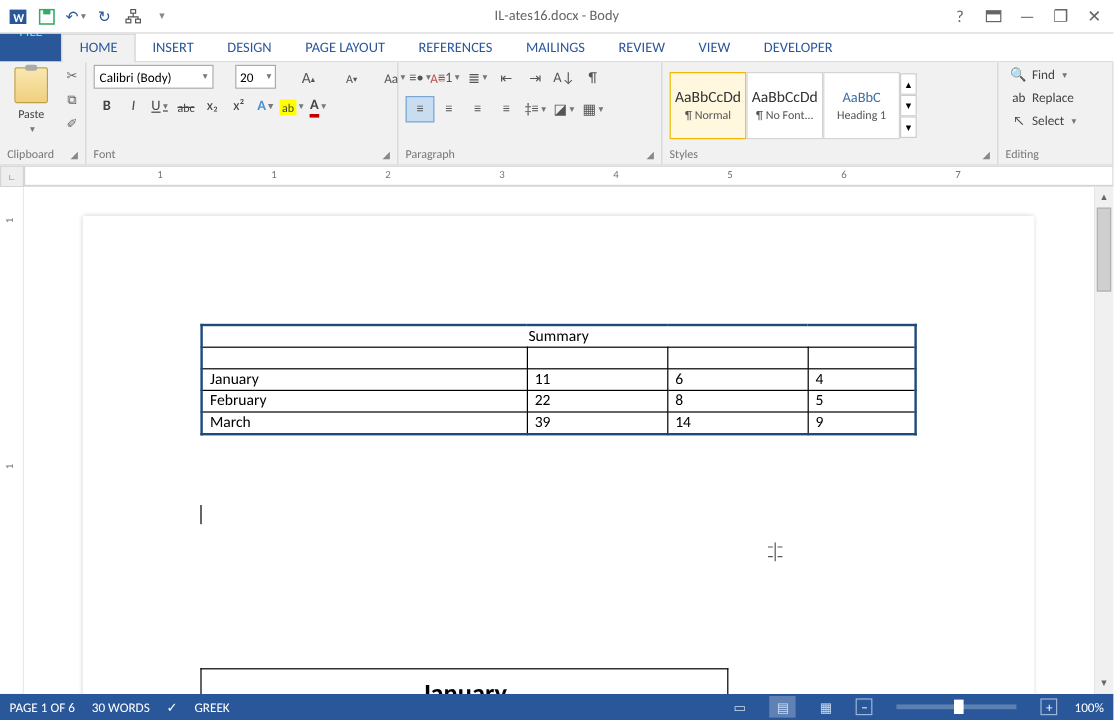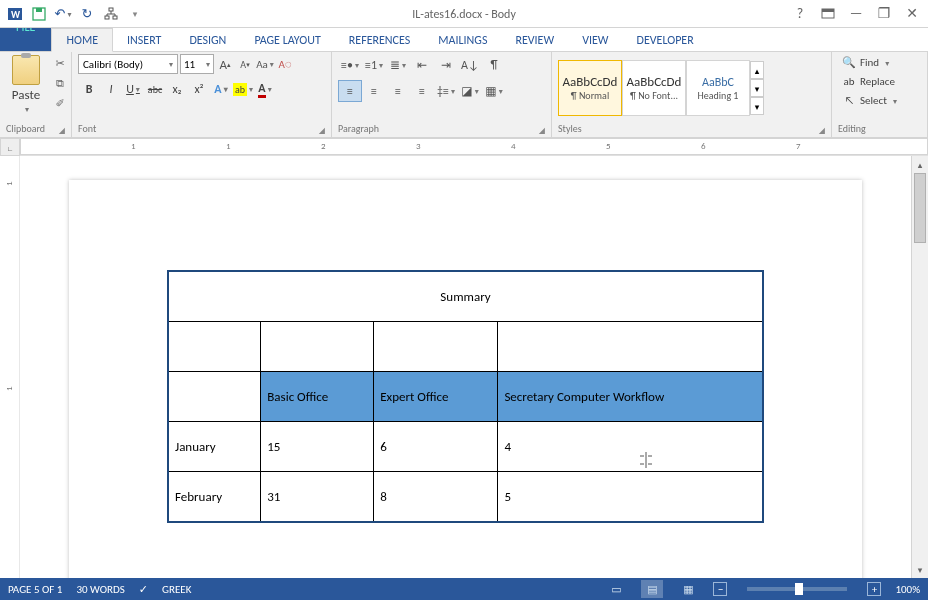--- a/index.html
+++ b/index.html
@@ -23,25 +23,25 @@
 .ribbon { height: 86px; background: #f1f1f1; display: flex; border-bottom: 1px solid #d4d4d4; }
 .rgroup { border-right: 1px solid #d4d4d4; display: flex; flex-direction: column; padding: 2px 6px 0 6px; }
 .rgroup-content { flex: 1; display: flex; align-items: flex-start; gap: 4px; }
 .rgroup-label { font-size: 10px; color: #777; text-align: left; padding-bottom: 2px; position: relative; }
 .dlaunch { position: absolute; right: 0; bottom: 2px; font-size: 8px; color: #888; }
 
 .clipboard-main { display: flex; flex-direction: column; align-items: center; }
 .paste-btn { width: 40px; height: 60px; display: flex; flex-direction: column; align-items: center; justify-content: center; gap: 2px; cursor: pointer; }
 .clip-icon { width: 28px; height: 30px; background: linear-gradient(#f9e7b0,#f0d080); border: 1px solid #c0a040; border-radius: 2px; position: relative; }
 .clip-icon::before { content:""; position:absolute; top:-3px; left:8px; width:10px; height:5px; background:#aaa; border-radius:2px; }
-.paste-label { font-size: 13px; color: #444; }
+.paste-label { font-size: 10px; color: #444; }
 .clip-side { display: flex; flex-direction: column; gap: 2px; }
 .mini-btn { width: 20px; height: 18px; display: flex; align-items:center; justify-content:center; font-size: 11px; color: #666; cursor:pointer; }
 
-.font-top { display: flex; gap: 2px; align-items:center; margin-bottom: 4px; }
+.font-top { display: flex; gap: 18px; align-items:flex-end; margin-bottom: 4px; }
 .font-name { width: 100px; height: 20px; border: 1px solid #ababab; background:#fff; font-size:11px; padding:0 4px; display:flex; align-items:center; justify-content:space-between; }
 .font-size { width: 34px; height:20px; border:1px solid #ababab; background:#fff; font-size:11px; padding:0 3px; display:flex; align-items:center; justify-content:space-between; }
 .grow-btn { width:18px; height:18px; font-size:11px; display:flex; align-items:center; justify-content:center; cursor:pointer; color:#555; }
 .font-bot { display:flex; gap:0; align-items:center; }
 .font-bot .b { width:22px; height:22px; display:flex;align-items:center;justify-content:center; font-size:12px; color:#444; cursor:pointer; }
 .font-col { display:flex; flex-direction:column; }
 
 .para-top, .para-bot { display:flex; gap:0; align-items:center; }
 .para-top { margin-bottom:4px; }
 .p-btn { width:24px; height:22px; display:flex; align-items:center; justify-content:center; font-size:12px; color:#555; cursor:pointer; }
@@ -72,21 +72,21 @@
 .ruler-v .num { position:absolute; left:3px; font-size:9px; color:#777; transform: rotate(-90deg); transform-origin: left top; }
 .docscroll { flex:1; overflow:auto; background:#fff; position:relative; }
 .page { width: 793px; margin: 24px auto 40px auto; background:#fff; box-shadow: 0 0 4px rgba(0,0,0,0.25); min-height: 700px; padding: 90px 98px 40px 98px; position:relative; }
 .scrollbar-v { width:17px; background:#f0f0f0; border-left:1px solid #d4d4d4; position:relative; }
 .sb-btn { height:17px; display:flex; align-items:center; justify-content:center; font-size:9px; color:#666; cursor:pointer; }
 .sb-track { position:absolute; top:17px; bottom:17px; left:2px; right:2px; }
 .sb-thumb { position:absolute; top:0; left:0; right:0; height:70px; background:#cfcfcf; border:1px solid #b0b0b0; cursor:pointer; }
 
 
 .sum-table { border: 2.5px solid #1f497d; border-collapse: collapse; width: 100%; font-size: 13px; }
-.sum-table td, .sum-table th { border: 1px solid #000; padding: 17px 6px; text-align:left; font-weight:normal; }
+.sum-table td, .sum-table th { border: 1px solid #000; padding: 1px 6px; text-align:left; font-weight:normal; }
 .sum-table .title-row td { text-align:center; font-weight:normal; }
 .sum-table .hdr td { background:#5b9bd5; }
 .sum-table .hdr td:first-child { background:transparent; }
 
 .cursor-blink { display:inline-block; width:1px; height:16px; background:#000; vertical-align:middle; }
 .insert-mark { position:absolute; font-size:11px; color:#666; }
 
 
 .month-table { border:1px solid #000; border-collapse:collapse; width:440px; margin-top: 120px; }
 .month-table td { border:1px solid #000; padding:6px; text-align:center; font-size:22px; font-weight:bold; font-family: Calibri, sans-serif; }
@@ -180,21 +180,21 @@
 
   <div class="rgroup" style="width:260px">
     <div class="rgroup-content">
         <div class="font-col">
       <div class="font-top">
         <div class="font-name">
               <span>Calibri (Body)</span>
               <span class="drop-ar">▾</span>
             </div>
         <div class="font-size">
-              <span>11</span>
+              <span>20</span>
               <span class="drop-ar">▾</span>
             </div>
         <div class="grow-btn" style="font-size:13px">A<sup style="font-size:7px">▴</sup></div>
         <div class="grow-btn" style="font-size:10px">A<sup style="font-size:7px">▾</sup></div>
         <div class="grow-btn">Aa<span class="drop-ar">▾</span></div>
         <div class="grow-btn" style="color:#c0504d">A◌</div>
       </div>
       <div class="font-bot">
         <div class="b" style="font-weight:bold">B</div>
         <div class="b" style="font-style:italic">I</div>
@@ -317,37 +317,37 @@
         <tbody>
             <tr class="title-row">
               <td colspan="4">Summary</td>
             </tr>
         <tr>
               <td>&nbsp;</td>
               <td>&nbsp;</td>
               <td>&nbsp;</td>
               <td>&nbsp;</td>
             </tr>
-        <tr class="hdr">
-          <td></td>
-          <td>Basic Office</td>
-          <td>Expert Office</td>
-          <td>Secretary Computer Workflow</td>
-        </tr>
         <tr>
           <td>January</td>
-          <td>15</td>
+          <td>11</td>
           <td>6</td>
           <td>4</td>
         </tr>
         <tr>
           <td>February</td>
-          <td>31</td>
+          <td>22</td>
           <td>8</td>
           <td>5</td>
+        </tr>
+        <tr>
+          <td>March</td>
+          <td>39</td>
+          <td>14</td>
+          <td>9</td>
         </tr>
       </tbody>
         </table>
 
       <div style="height:74px;position:relative">
         <span class="cursor-blink" style="position:absolute;bottom:0;left:0"></span>
       </div>
       <div class="insert-mark" style="left:570px;top:272px"><svg width="14" height="16">
             <path d="M7 0 V16 M1 4 H5 M1 12 H5 M9 4 H13 M9 12 H13" stroke="#555" stroke-width="1"></path>
           </svg></div>
@@ -364,21 +364,21 @@
   <div class="scrollbar-v">
     <div class="sb-btn">▴</div>
     <div class="sb-track">
       <div class="sb-thumb"></div>
     </div>
     <div class="sb-btn" style="position:absolute;bottom:0;width:100%">▾</div>
   </div>
 </div>
 
 <div class="statusbar">
-  <span>PAGE 5 OF 1</span>
+  <span>PAGE 1 OF 6</span>
   <span>30 WORDS</span>
   <span>✓</span>
   <span>GREEK</span>
   <span class="sp"></span>
   <div class="view-btn">▭</div>
   <div class="view-btn active">▤</div>
   <div class="view-btn">▦</div>
   <div class="zoom-end">−</div>
   <div class="zoom-slider">
       <div class="thumb"></div>

